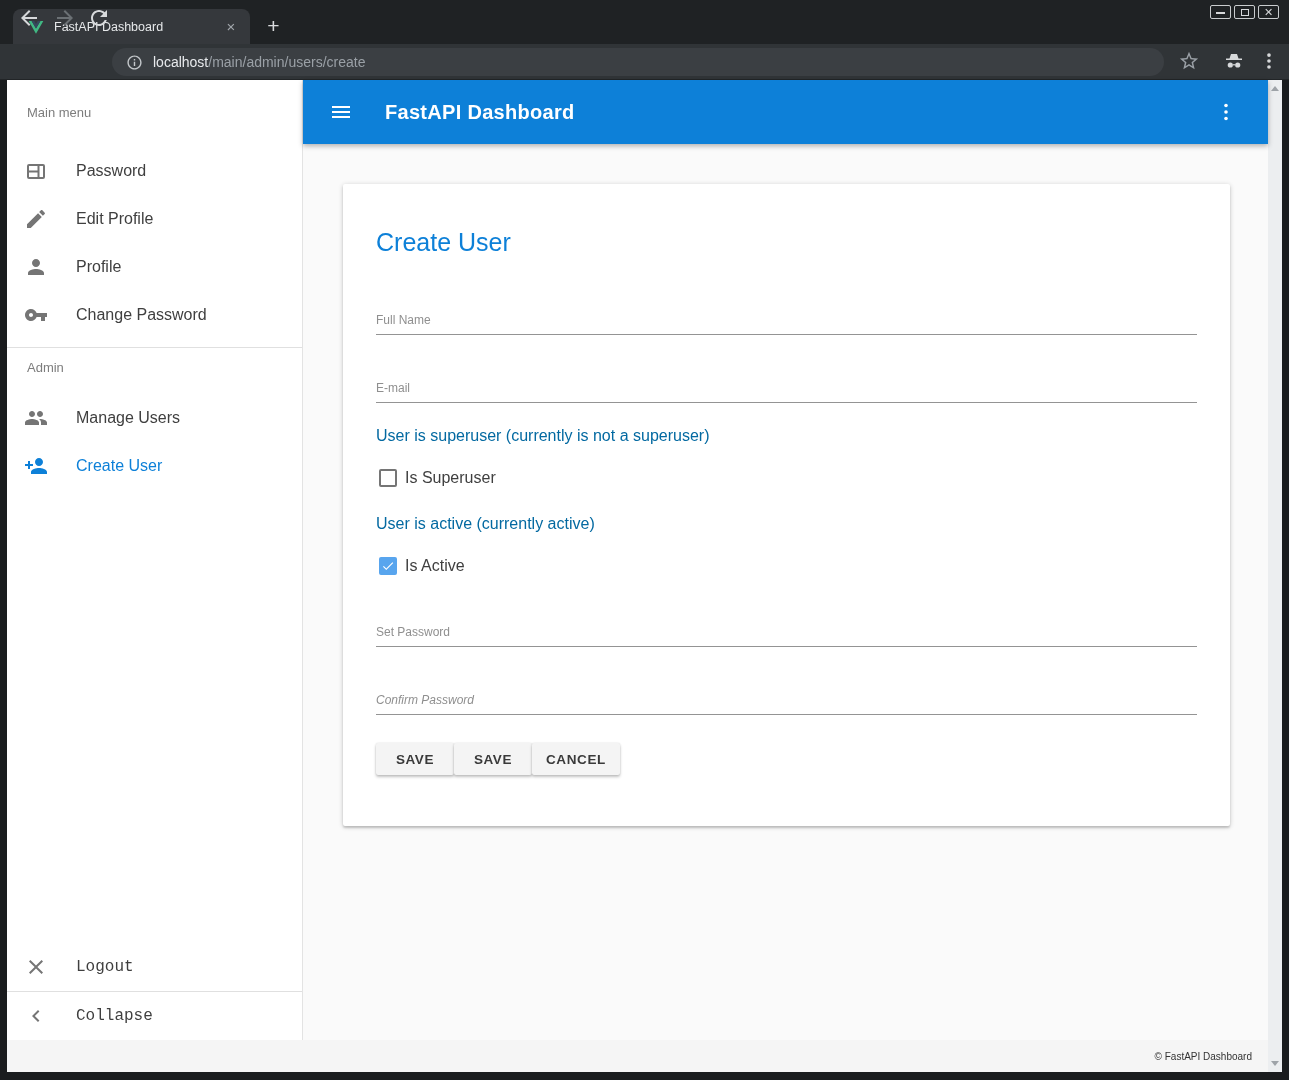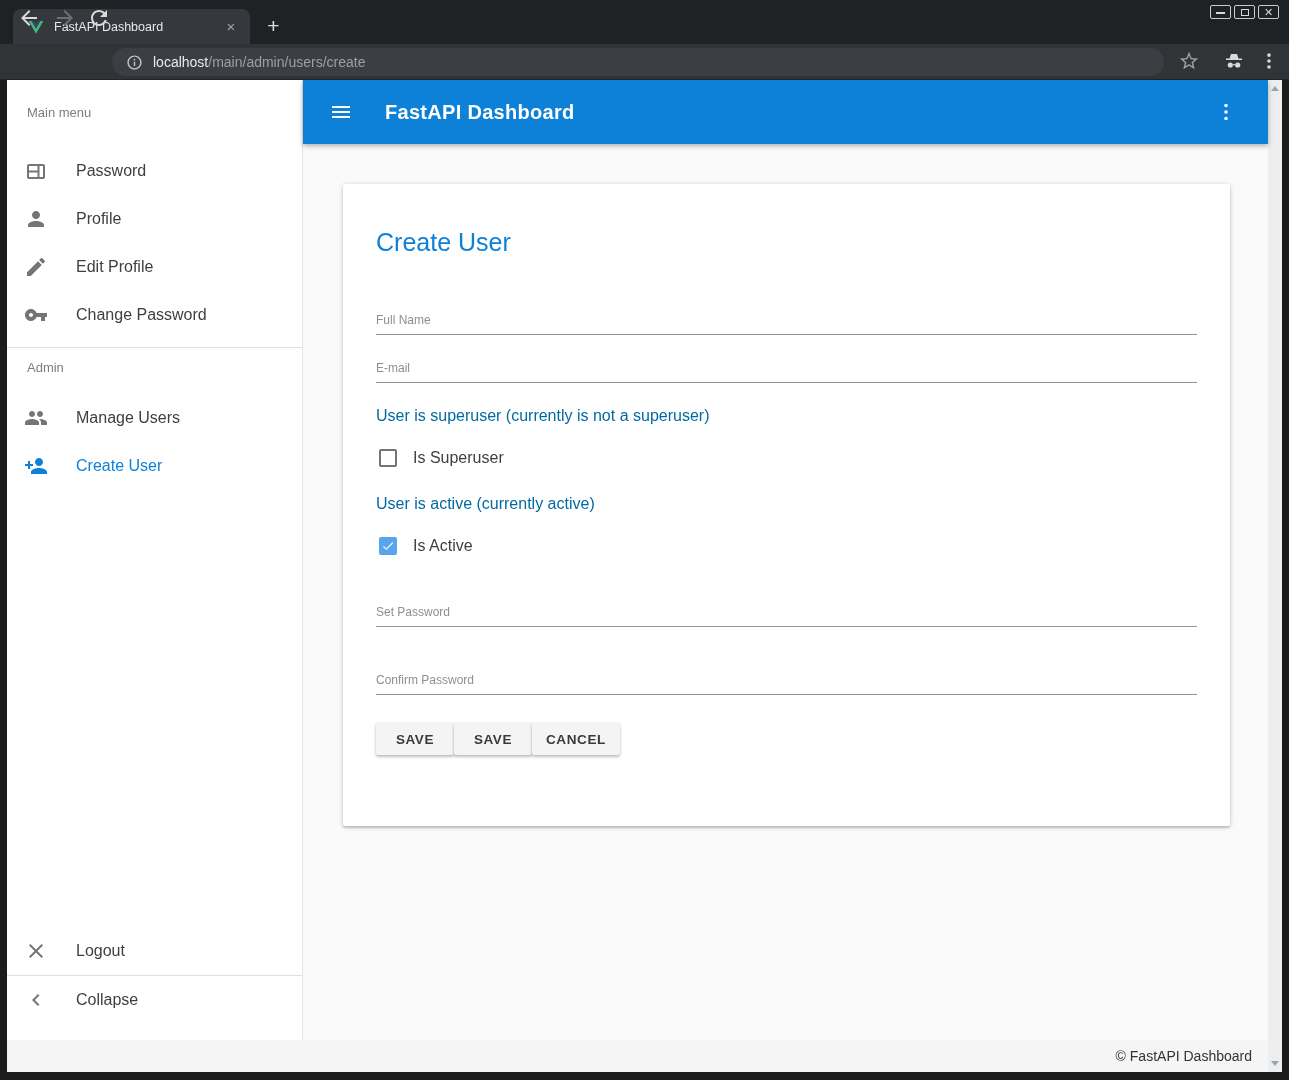--- a/index.html
+++ b/index.html
@@ -34,47 +34,47 @@
   .sidebar{position:absolute;left:7px;top:80px;width:296px;height:960px;background:#fff;border-right:1px solid #e3e3e3;}
   .side-header{margin-top:21px;height:24px;line-height:24px;padding-left:20px;font-size:13px;color:#7d7d7d;}
   .nav-item{height:48px;display:flex;align-items:center;padding-left:17px;cursor:pointer;}
   .nav-item .nicon{width:24px;height:24px;color:#757575;margin-right:28px;flex:none;}
   .nav-item .nlabel{font-size:16px;color:#3f3f3f;}
   .nav-item.active .nicon{color:var(--primary);}
   .nav-item.active .nlabel{color:var(--primary);}
   .mt22{margin-top:22px;}
   .mt14{margin-top:14px;}
   .side-divider{border-top:1px solid #e0e0e0;margin-top:8px;}
-  .side-bottom{position:absolute;left:0;right:0;bottom:16px;}
+  .side-bottom{position:absolute;left:0;right:0;bottom:0;font-family:Liberation Mono, monospace;}
 
   .appbar{position:absolute;left:303px;top:80px;width:965px;height:64px;background:var(--primary);box-shadow:0 2px 5px rgba(0,0,0,.30);z-index:3;display:flex;align-items:center;}
   .hamburger{width:24px;height:24px;color:#fff;margin-left:26px;cursor:pointer;}
   .appbar-title{color:#fff;font-size:20px;font-weight:bold;letter-spacing:.3px;margin-left:32px;flex:1;}
   .kebab{width:24px;height:24px;color:#fff;margin-right:30px;cursor:pointer;}
 
   .main{position:absolute;left:303px;top:144px;width:965px;height:896px;background:#fafafa;}
   .card{position:absolute;left:40px;top:40px;width:887px;height:642px;background:#fff;border-radius:2px;box-shadow:0 1px 5px rgba(0,0,0,.2),0 2px 2px rgba(0,0,0,.14);padding:0 33px;}
   .form-title{margin-top:44px;font-size:25px;color:var(--primary);}
   .tfield{display:block;width:100%;border:none;outline:none;background:transparent;border-bottom:1px solid rgba(0,0,0,.42);font-size:12px;color:#333;height:30px;padding:0;font-family:inherit;}
   .tfield::placeholder{color:#8f8f8f;opacity:1;}
-  .f1{margin-top:48px;} .f2{margin-top:18px;}
+  .f1{margin-top:48px;} .f2{margin-top:38px;}
   .hint{font-size:16px;color:#0369a1;}
   .h1{margin-top:24px;} .h2{margin-top:28px;}
   .checkrow{margin-top:24px;display:flex;align-items:center;cursor:pointer;}
   .checkbox{width:18px;height:18px;border:2px solid #757575;border-radius:2px;margin-left:3px;position:relative;}
   .checkbox.checked{border-color:var(--check);background:var(--check);}
   .checkbox svg{display:none;position:absolute;left:0;top:0;width:14px;height:14px;color:#fff;}
   .checkbox.checked svg{display:block;}
-  .checklabel{font-size:16px;color:#3f3f3f;margin-left:16px;}
-  .f3{margin-top:42px;} .f4{margin-top:38px;}
+  .checklabel{font-size:16px;color:#3f3f3f;margin-left:8px;}
+  .f3{margin-top:42px;} .f4{margin-top:38px;font-style:italic;}
   .btnrow{margin-top:28px;display:flex;}
   .btn{min-width:78px;height:32px;background:#f4f4f4;border:none;border-radius:2px;font-family:inherit;font-size:13.5px;font-weight:bold;letter-spacing:.6px;color:#3a3a3a;box-shadow:0 2px 3px rgba(0,0,0,.24),0 0 2px rgba(0,0,0,.12);cursor:pointer;padding:0 14px;}
 
   .footer{position:absolute;left:7px;top:1040px;width:1261px;height:32px;background:#f5f5f5;display:flex;align-items:center;justify-content:flex-end;padding-right:16px;}
-  .footer-text{font-size:14px;color:#333;}
+  .footer-text{font-size:10px;color:#333;}
 
   
   .scrollbar{position:absolute;left:1268px;top:80px;width:14px;height:992px;background:#eceef0;}
   .sb-arrow{position:absolute;left:3px;width:0;height:0;border-left:4px solid transparent;border-right:4px solid transparent;cursor:pointer;}
   .sb-up{top:6px;border-bottom:5px solid #9ea3a8;}
   .sb-down{bottom:6px;border-top:5px solid #9ea3a8;}
 
   svg{display:block;}
 </style>
 </head>
@@ -157,32 +157,32 @@
             <rect x="4" y="6" width="16" height="13" rx="1"></rect>
             <line x1="4" y1="12.5" x2="14.5" y2="12.5"></line>
             <line x1="14.5" y1="6" x2="14.5" y2="19"></line>
           </svg>
       </span>
       <span class="nlabel">Password</span>
     </div>
     <div class="nav-item">
       <span class="nicon">
         <svg viewBox="0 0 24 24" width="24" height="24" fill="currentColor">
+            <path d="M3 17.25V21h3.75L17.81 9.94l-3.75-3.75L3 17.25zM20.71 7.04c.39-.39.39-1.02 0-1.41l-2.34-2.34c-.39-.39-1.02-.39-1.41 0l-1.83 1.83 3.75 3.75 1.83-1.83z"></path>
+          </svg>
+      </span>
+      <span class="nlabel">Edit Profile</span>
+    </div>
+    <div class="nav-item">
+      <span class="nicon">
+        <svg viewBox="0 0 24 24" width="24" height="24" fill="currentColor">
             <path d="M12 12c2.21 0 4-1.79 4-4s-1.79-4-4-4-4 1.79-4 4 1.79 4 4 4zm0 2c-2.67 0-8 1.34-8 4v2h16v-2c0-2.66-5.33-4-8-4z"></path>
           </svg>
       </span>
       <span class="nlabel">Profile</span>
-    </div>
-    <div class="nav-item">
-      <span class="nicon">
-        <svg viewBox="0 0 24 24" width="24" height="24" fill="currentColor">
-            <path d="M3 17.25V21h3.75L17.81 9.94l-3.75-3.75L3 17.25zM20.71 7.04c.39-.39.39-1.02 0-1.41l-2.34-2.34c-.39-.39-1.02-.39-1.41 0l-1.83 1.83 3.75 3.75 1.83-1.83z"></path>
-          </svg>
-      </span>
-      <span class="nlabel">Edit Profile</span>
     </div>
     <div class="nav-item">
       <span class="nicon">
         <svg viewBox="0 0 24 24" width="24" height="24" fill="currentColor">
             <path d="M12.65 10C11.83 7.67 9.61 6 7 6c-3.31 0-6 2.69-6 6s2.69 6 6 6c2.61 0 4.83-1.67 5.65-4H17v4h4v-4h2v-4H12.65zM7 14c-1.1 0-2-.9-2-2s.9-2 2-2 2 .9 2 2-.9 2-2 2z"></path>
           </svg>
       </span>
       <span class="nlabel">Change Password</span>
     </div>
 

